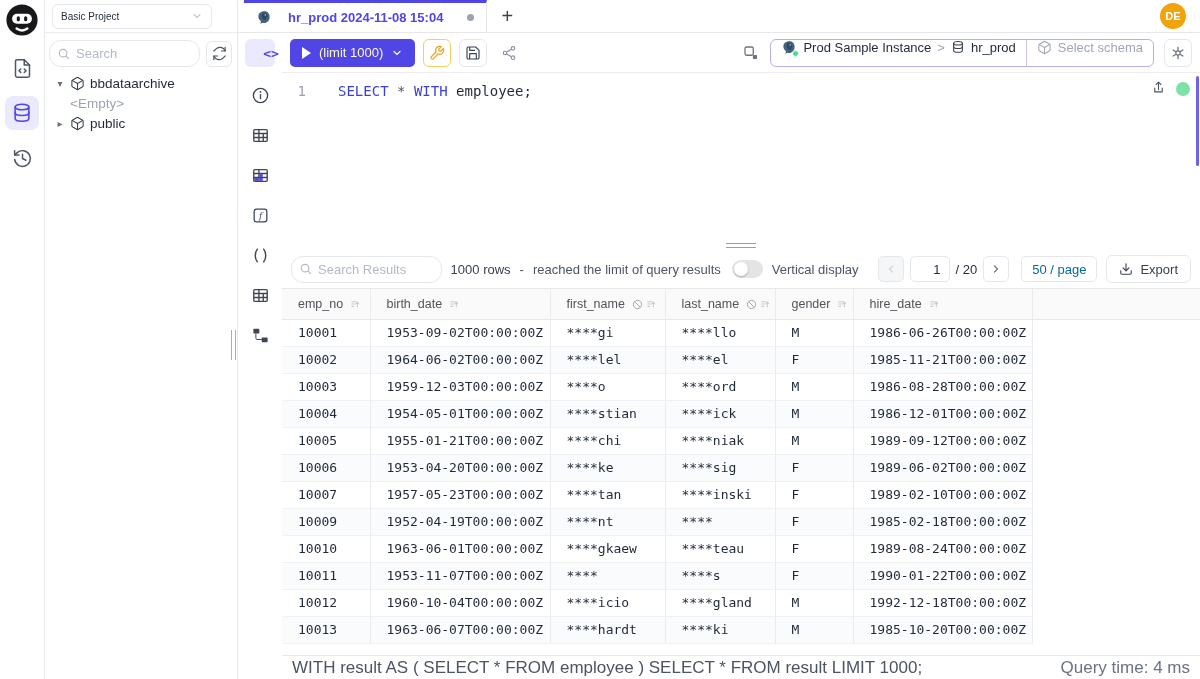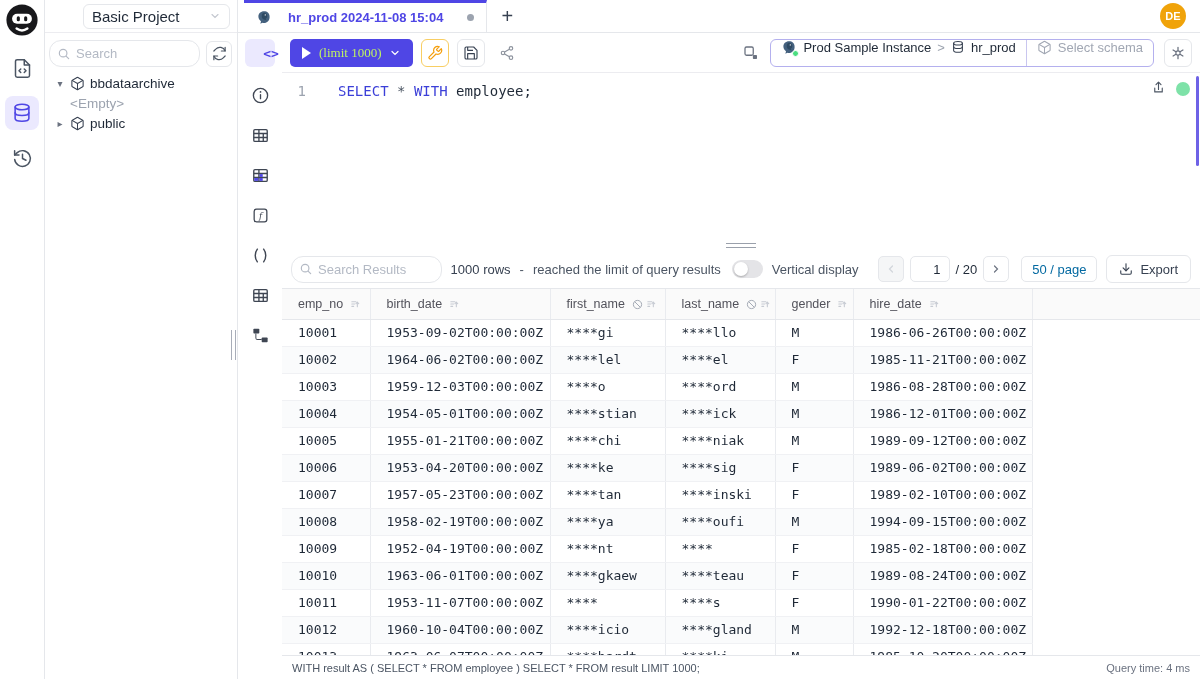--- a/index.html
+++ b/index.html
@@ -17,21 +17,21 @@
   .rail { width:45px; border-right:1px solid var(--border); display:flex; flex-direction:column; align-items:center; flex:none; }
   .rail .logo { margin-top:3px; }
   .rail-btn { width:34px; height:30px; display:flex; align-items:center; justify-content:center; color:#4b5563; border-radius:8px; cursor:pointer; }
   .rail-btn.first { margin-top:16px; }
   .rail-btn.active { background:var(--accent-soft); color:var(--accent); height:34px; margin-top:13px; }
   .rail-btn.last { margin-top:13px; }
 
   
   .explorer { width:193px; border-right:1px solid var(--border); flex:none; display:flex; flex-direction:column; position:relative; }
   .explorer-top { height:33px; display:flex; align-items:center; padding:0 7px; border-bottom:1px solid #ececf0; }
-  .project-select { width:160px; height:25px; border:1px solid var(--border); border-radius:6px; display:flex; align-items:center; padding:0 8px; gap:6px; font-size:15px; color:#1f2937; cursor:pointer; background:#fff;margin-left:31px; }
+  .project-select { width:160px; height:25px; border:1px solid var(--border); border-radius:6px; display:flex; align-items:center; padding:0 8px; gap:6px; font-size:10px; color:#1f2937; cursor:pointer; background:#fff; }
   .project-select .chev { margin-left:auto; color:#c3c7cf; }
   .search-row { display:flex; align-items:center; gap:6px; padding:7px 5px 6px 4px; }
   .search-box { flex:1; height:27px; border:1px solid var(--border); border-radius:12px; display:flex; align-items:center; padding:0 7px; gap:5px; color:var(--faint); }
   .search-box input { border:none; outline:none; width:100%; font-size:13px; color:#1f2937; font-family:inherit; }
   .search-box input::placeholder { color:#b3b9c4; }
   .sq-btn { width:26px; height:26px; border:1px solid var(--border); border-radius:6px; background:#fff; display:flex; align-items:center; justify-content:center; color:#4b5563; cursor:pointer; }
   .tree { font-size:13.5px; }
   .tree-row { height:20px; display:flex; align-items:center; gap:5px; padding-left:10px; cursor:pointer; }
   .tree-row .chev { color:#6b7280; width:10px; font-size:10px; }
   .tree-row .empty { color:var(--faint); padding-left:15px; }
@@ -47,21 +47,21 @@
   .avatar { margin-left:auto; align-self:center; margin-right:14px; width:26px; height:26px; border-radius:50%; background:var(--avatar-bg); color:#fff; font-size:11px; font-weight:bold; display:flex; align-items:center; justify-content:center; cursor:pointer; }
 
   .main-body { flex:1; min-height:0; display:flex; }
   .strip { width:44px; flex:none; display:flex; flex-direction:column; align-items:center; padding-top:6px; }
   .strip-btn { width:30px; height:28px; display:flex; align-items:center; justify-content:center; color:#3f4653; border-radius:6px; margin-bottom:12px; cursor:pointer; }
   .strip-btn.code { background:var(--accent-soft); color:var(--accent); font-family:"DejaVu Sans Mono",monospace; font-size:13px; font-weight:bold; margin-bottom:14px; }
   .content { flex:1; min-width:0; display:flex; flex-direction:column; }
 
   
   .toolbar { height:40px; flex:none; border-bottom:1px solid #ececf0; display:flex; align-items:center; padding:0 8px; gap:8px; }
-  .run-btn { height:28px; border:none; border-radius:5px; background:var(--accent); color:#bef264; display:flex; align-items:center; gap:8px; padding:0 12px; font-size:13px; font-family:Liberation Serif, serif; cursor:pointer; }
+  .run-btn { height:28px; border:none; border-radius:5px; background:var(--accent); color:#fef9c3; display:flex; align-items:center; gap:8px; padding:0 12px; font-size:13px; font-family:Liberation Sans, sans-serif; cursor:pointer; }
   .run-btn .play { width:0; height:0; border-left:9px solid #fff; border-top:6px solid transparent; border-bottom:6px solid transparent; }
   .tb-btn { width:28px; height:28px; border-radius:6px; display:flex; align-items:center; justify-content:center; background:#fff; cursor:pointer; border:1px solid transparent; }
   .tb-btn.wrench { border-color:#f8ce63; color:var(--wrench); }
   .tb-btn.save { border-color:var(--border); color:#374151; }
   .tb-btn.share { color:#8b919c; }
   .tb-right { margin-left:auto; display:flex; align-items:center; gap:10px; }
   .conn-pill { height:28px; border:1px solid #b4b0ee; border-radius:6px; display:flex; align-items:center; background:#fff; font-size:13px; cursor:pointer; }
   .conn-seg { display:flex; align-items:flex-start; gap:6px; padding:0 10px; height:100%; }
   .conn-divider { width:1px; height:100%; background:#c9c6ef; }
   .conn-sep { color:var(--faint); }
@@ -102,21 +102,21 @@
   .table-wrap { flex:1; overflow:hidden; border-top:1px solid var(--border); }
   table { border-collapse:collapse; table-layout:fixed; width:100%; }
   th { height:30px; background:#fafafa; border-bottom:1px solid var(--border); border-right:1px solid #e9ebef; font-weight:400; font-size:12.5px; color:#52525b; text-align:left; padding-left:16px; white-space:nowrap; }
   th .col-name { margin-right:4px; vertical-align:middle; }
   th svg { display:inline-block; vertical-align:middle; margin-left:3px; }
   td { height:27px; font-family:"DejaVu Sans Mono",monospace; font-size:13px; color:#1f2937; padding-left:16px; border-bottom:1px solid #f0f1f4; border-right:1px solid #e9ebef; white-space:nowrap; overflow:hidden; }
   tr:nth-child(even) td:not(.filler) { background:#fafbfc; }
   th.filler { border-right:none; }
   td.filler { border:none; background:#fff; }
 
-  .statusbar { height:24px; flex:none; border-top:1px solid var(--border); display:flex; align-items:center; justify-content:space-between; padding:8px 10px; font-size:11px; color:#4b5563;gap:17px; }
+  .statusbar { height:24px; flex:none; border-top:1px solid var(--border); display:flex; align-items:center; justify-content:space-between; padding:8px 10px; font-size:17px; color:#4b5563;gap:17px; }
   .statusbar .qt { color:#6b7280; }
 </style>
 </head>
 <body>
 
 <div class="app">
 
   <div class="rail">
     <span class="icon logo">
       <svg width="34" height="34" viewBox="0 0 24 24">
@@ -543,29 +543,20 @@
                   <tr>
                     <td>10007</td>
                     <td>1957-05-23T00:00:00Z</td>
                     <td>****tan</td>
                     <td>****inski</td>
                     <td>F</td>
                     <td>1989-02-10T00:00:00Z</td>
                     <td class="filler"></td>
                   </tr>
                   <tr>
-                    <td>10008</td>
-                    <td>1958-02-19T00:00:00Z</td>
-                    <td>****ya</td>
-                    <td>****oufi</td>
-                    <td>M</td>
-                    <td>1994-09-15T00:00:00Z</td>
-                    <td class="filler"></td>
-                  </tr>
-                  <tr>
                     <td>10009</td>
                     <td>1952-04-19T00:00:00Z</td>
                     <td>****nt</td>
                     <td>****</td>
                     <td>F</td>
                     <td>1985-02-18T00:00:00Z</td>
                     <td class="filler"></td>
                   </tr>
                   <tr>
                     <td>10010</td>

